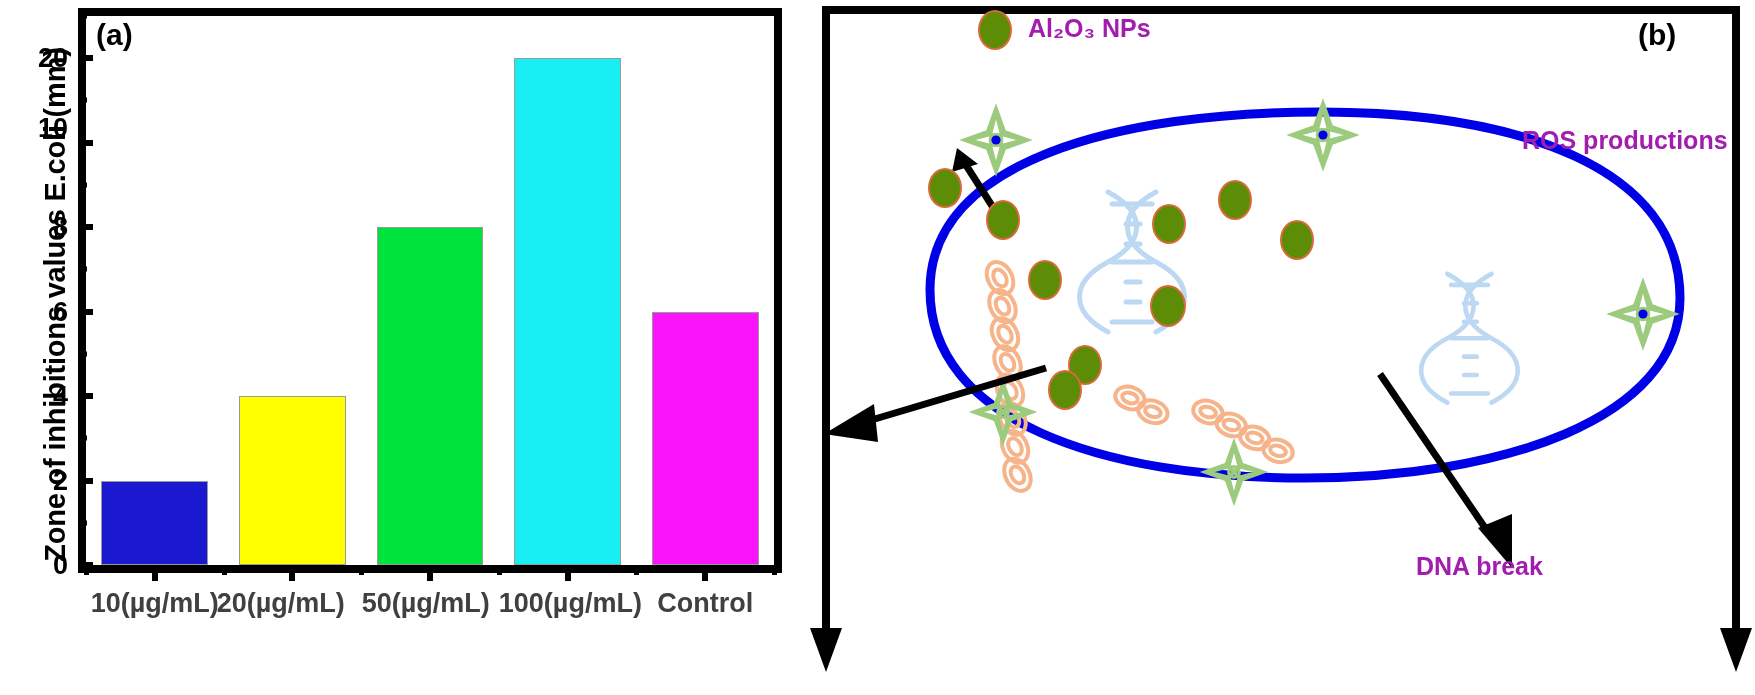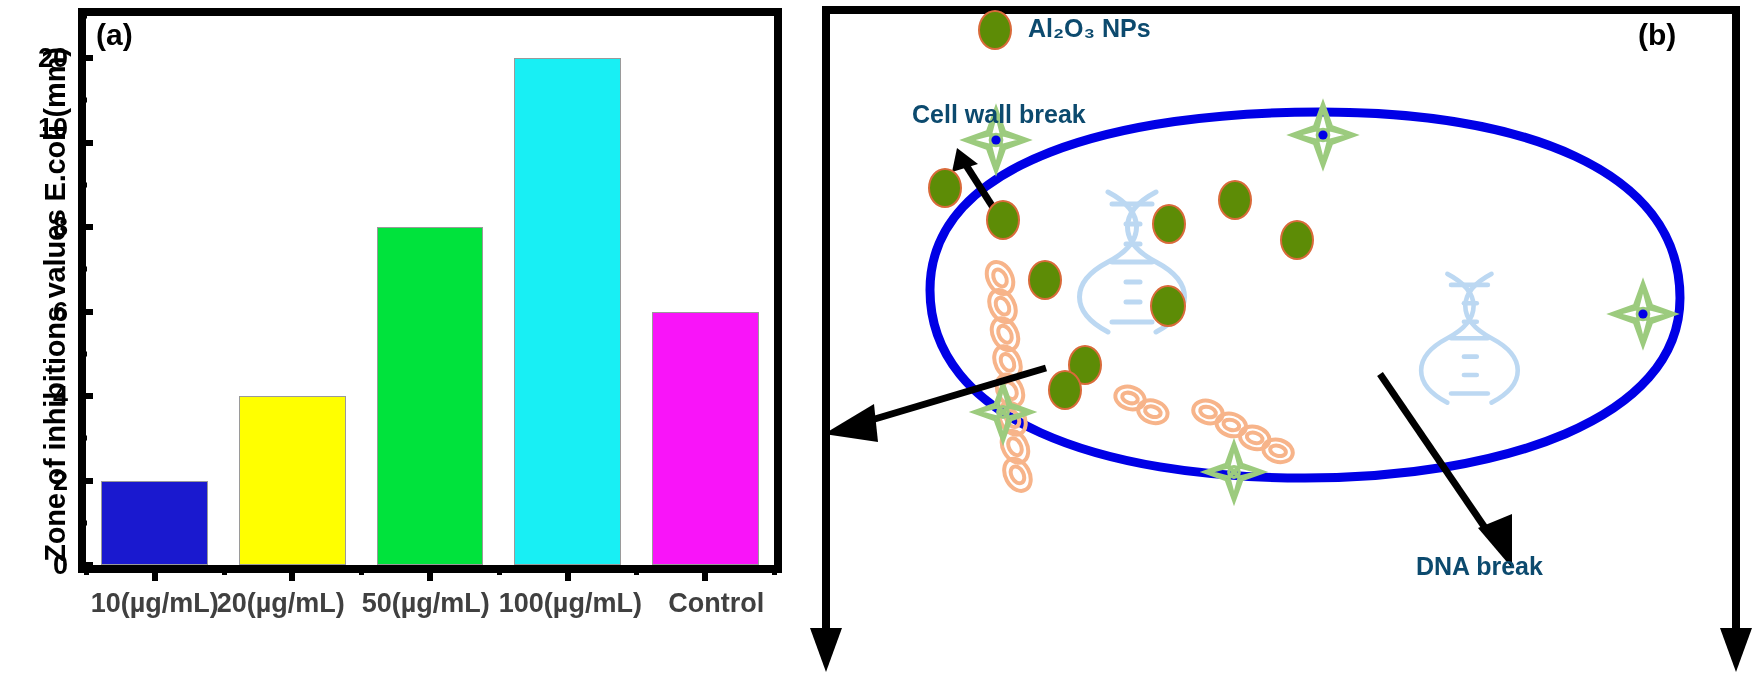--- a/index.html
+++ b/index.html
@@ -117,21 +117,21 @@
   }
 
   
   #panel-b {
     position: absolute;
     left: 800px; top: 0;
     width: 955px; height: 695px;
   }
   .b-label {
     position: absolute;
-    color: #0c4a6e;
+    color: #a21caf;
     font-size: 25px;
     font-weight: bold;
     white-space: nowrap;
   }
   .np-dot {
     position: absolute;
     border-radius: 50%;
     background: #5d8c06;
     border: 2px solid #d96a3a;
     box-sizing: border-box;
@@ -195,21 +195,21 @@
         <div class="bar" style="left: 239.08px; width: 106.64px; height: 168.923px; bottom: 130px; background: rgb(255, 255, 0);"></div>
         <div class="bar" style="left: 376.68px; width: 106.64px; height: 337.846px; bottom: 130px; background: rgb(0, 227, 60);"></div>
         <div class="bar" style="left: 514.28px; width: 106.64px; height: 506.769px; bottom: 130px; background: rgb(24, 239, 244);"></div>
         <div class="bar" style="left: 651.88px; width: 106.64px; height: 253.385px; bottom: 130px; background: rgb(249, 20, 249);"></div>
       </div>
     <div id="a-xlabels">
         <div class="xtick-text" style="left: 86px; width: 137.6px;">10(µg/mL)</div>
         <div class="xtick-text" style="left: 212px; width: 137.6px;">20(µg/mL)</div>
         <div class="xtick-text" style="left: 357px; width: 137.6px;">50(µg/mL)</div>
         <div class="xtick-text" style="left: 498.8px; width: 137.6px;">100(µg/mL)</div>
-        <div class="xtick-text" style="left: 636.4px; width: 137.6px; margin-left: 11px;">Control</div>
+        <div class="xtick-text" style="left: 636.4px; width: 137.6px;">Control</div>
       </div>
   </div>
 
   <div id="panel-b">
 
     <span class="panel-tag" id="tag-b">(b)</span>
 
     <svg class="overlay" viewBox="0 0 955 695">
 
       <g>
@@ -401,21 +401,21 @@
         <polygon points="712,568 678,528 712,514" fill="#000"></polygon>
       </g>
 
     </svg>
 
     <div class="np-dot" style="left:178px; top:10px; width:34px; height:40px;"></div>
     <div class="b-label" style="left:228px; top:14px;">
       <span>Al₂O₃ NPs</span>
     </div>
 
-    <div class="b-label" style="left:112px; top:100px;"><span>Cell wall break</span></div>
+    <div class="b-label" style="left:722px; top:126px;"><span>ROS productions</span></div>
     <div class="b-label" style="left:616px; top:552px;"><span>DNA break</span></div>
 
     <div id="b-nps">
         <div class="np-dot" style="left: 128px; top: 168px; width: 34px; height: 40px;"></div>
         <div class="np-dot" style="left: 186px; top: 200px; width: 34px; height: 40px;"></div>
         <div class="np-dot" style="left: 228px; top: 260px; width: 34px; height: 40px;"></div>
         <div class="np-dot" style="left: 268px; top: 345px; width: 34px; height: 40px;"></div>
         <div class="np-dot" style="left: 350px; top: 285px; width: 36px; height: 42px;"></div>
         <div class="np-dot" style="left: 418px; top: 180px; width: 34px; height: 40px;"></div>
         <div class="np-dot" style="left: 352px; top: 204px; width: 34px; height: 40px;"></div>

